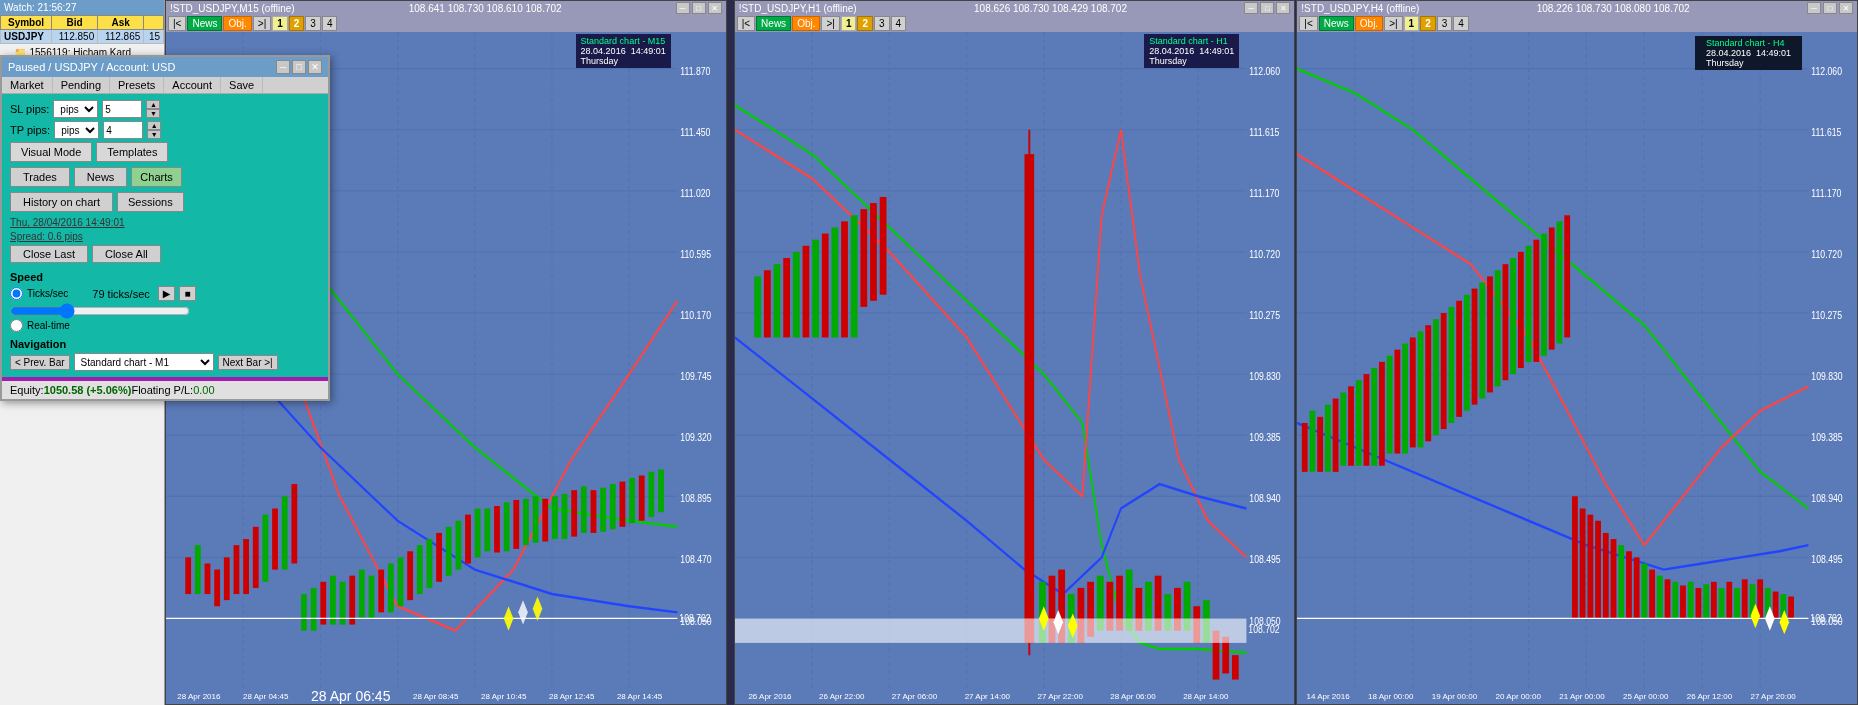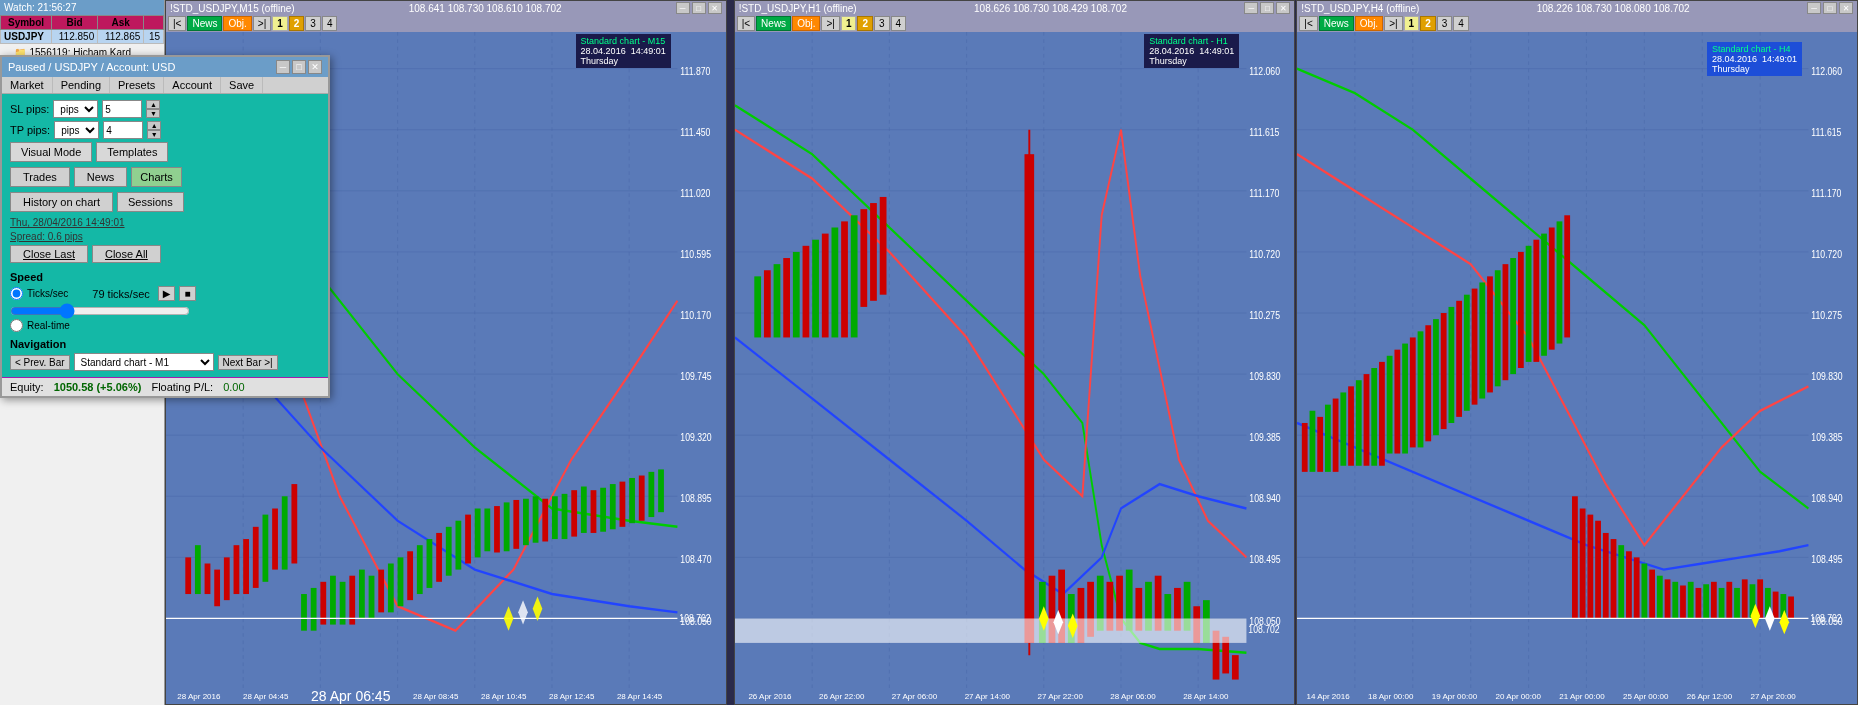--- a/index.html
+++ b/index.html
@@ -34,21 +34,21 @@
       justify-content: space-between;
       align-items: center;
     }
 
     .watch-table {
       width: 100%;
       border-collapse: collapse;
       font-size: 10px;
     }
     .watch-table th {
-      background: #be185d;
+      background: #fde047;
       border: 1px solid #888;
       padding: 1px 3px;
       text-align: center;
       margin-top: 48px;
     }
     .watch-table td {
       border: 1px solid #bbb;
       padding: 1px 3px;
       text-align: right;
       background: #d4d4d4;
@@ -229,43 +229,41 @@
       color: #333;
       text-decoration: underline;
     }
 
     .close-btn {
       padding: 2px 12px;
       font-size: 11px;
       border: 1px solid #888;
       cursor: pointer;
       background: #d0d0d0;
-      text-decoration: underline;
     }
 
     .speed-section {
       margin-bottom: 6px;
     }
     .speed-label { font-size: 11px; font-weight: bold; margin-bottom: 3px; }
     .radio-row { display: flex; align-items: center; gap: 4px; font-size: 10px; }
     .slider-row { display: flex; align-items: center; gap: 4px; margin-top: 2px; }
     .slider { width: 180px; }
 
     .nav-section {}
     .nav-label { font-size: 11px; font-weight: bold; margin-bottom: 3px; }
     .nav-row { display: flex; align-items: center; gap: 4px; }
     .nav-select { font-size: 10px; padding: 1px 2px; background: white; border: 1px solid #888; height: 18px; width: 140px; }
 
     .equity-bar {
       background: #e0e0e0;
-      border-top: 1px solid #a21caf;
+      border-top: 4px solid #a21caf;
       padding: 3px 8px;
       font-size: 11px;
       display: flex;
-      gap: 10px;
     }
     .equity-val { color: #006600; font-weight: bold; }
     .floating-val { color: #006600; }
 
     
     .tree-panel {
       flex: 1;
       overflow-y: auto;
       background: #f0f0f0;
       padding: 2px;
@@ -885,21 +883,21 @@
       <button class="toolbar-btn-green">News</button>
       <button class="toolbar-btn-orange">Obj.</button>
       <button class="toolbar-btn">&gt;|</button>
       <span class="num-box">1</span>
       <span class="num-box2">2</span>
       <button class="toolbar-btn">3</button>
       <button class="toolbar-btn">4</button>
     </div>
     <div class="chart-body">
 
-      <div style="position:absolute;top:10px;right:55px;background:#1d4ed8;color:#00ff88;font-size:9px;padding:2px 5px;z-index:10;">
+      <div style="position:absolute;top:4px;right:55px;background:#0f172a;color:#00ff88;font-size:9px;padding:2px 11px;z-index:10;">
         <div>Standard chart - H4</div>
         <div style="color:white;">28.04.2016&nbsp;&nbsp;14:49:01</div>
         <div style="color:white;">Thursday</div>
       </div>
       <svg class="chart-svg" viewBox="0 0 580 550" preserveAspectRatio="none">
         <rect width="580" height="550" fill="#5a7ab8"></rect>
 
         <line x1="0" y1="30" x2="530" y2="30" stroke="#4a6aaa" stroke-width="0.5"></line>
         <line x1="0" y1="80" x2="530" y2="80" stroke="#4a6aaa" stroke-width="0.5"></line>
         <line x1="0" y1="130" x2="530" y2="130" stroke="#4a6aaa" stroke-width="0.5"></line>

